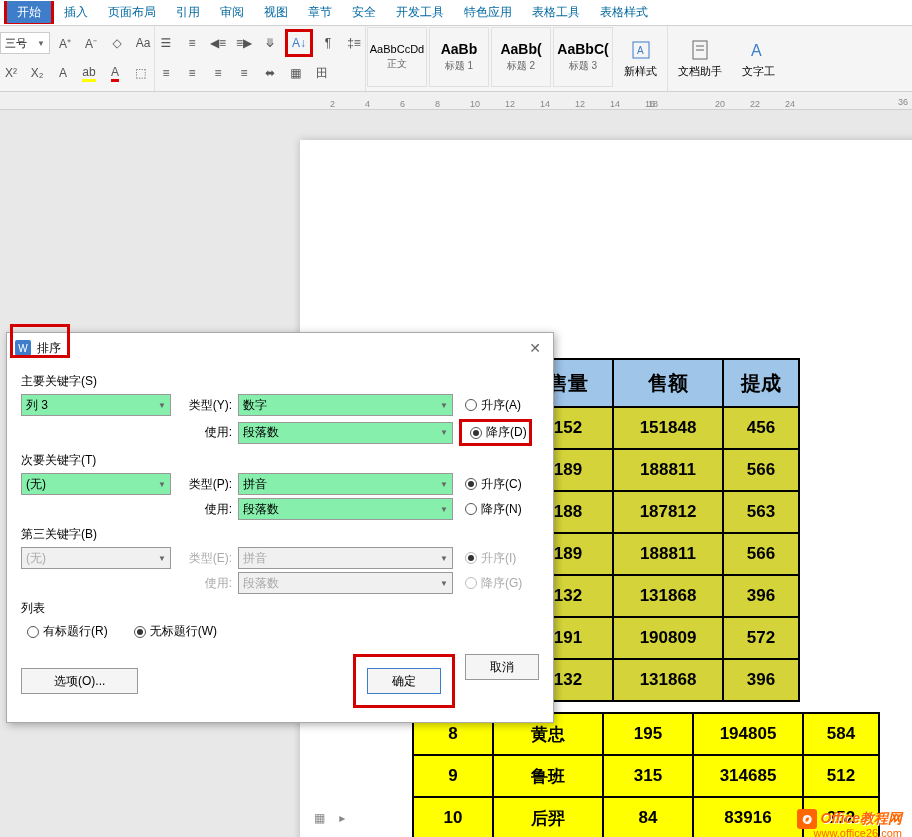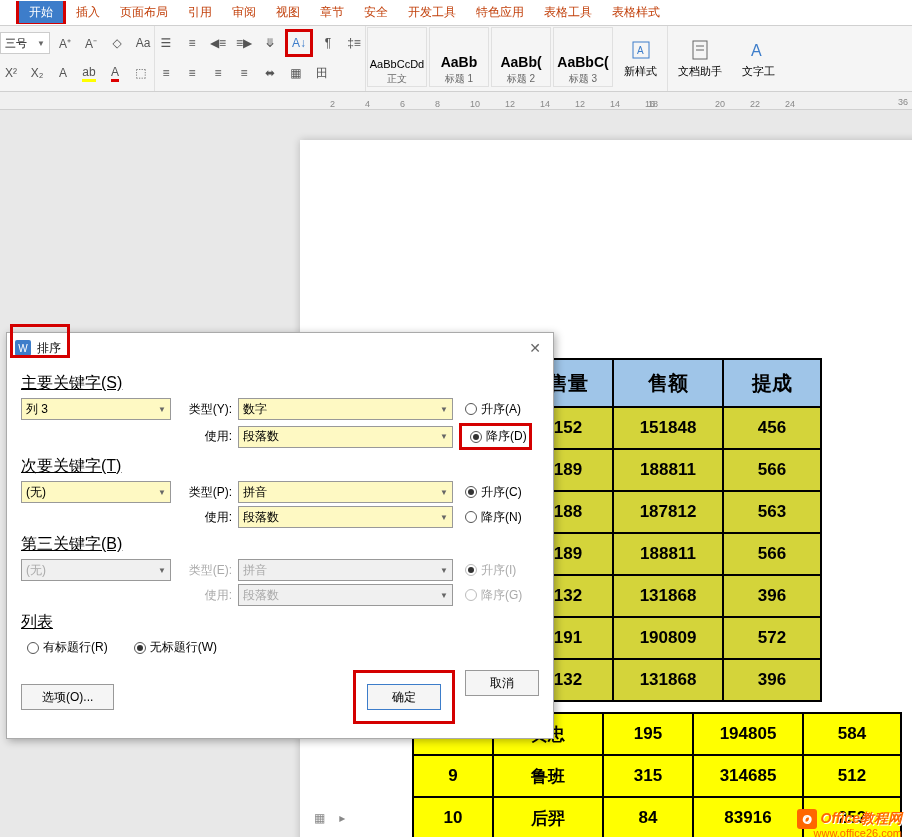--- a/index.html
+++ b/index.html
@@ -1,32 +1,32 @@
 <!DOCTYPE html>
 <html><head>
   <meta charset="utf-8">
   <style>
     * { box-sizing: border-box; margin: 0; padding: 0; }
     body { font-family: "Microsoft YaHei", sans-serif; font-size: 12px; background: #fff; width: 912px; height: 837px; overflow: hidden; position: relative; }
     
     
-    .ribbon-tabs { display: flex; align-items: center; height: 26px; border-bottom: 1px solid #d0d0d0; padding-left: 16px; }
-    .ribbon-tab { padding: 4px 10px; color: #c2410c; cursor: pointer; font-size: 12px; }
+    .ribbon-tabs { display: flex; align-items: center; height: 26px; border-bottom: 1px solid #d0d0d0; padding-left: 4px; }
+    .ribbon-tab { padding: 4px 10px; color: #0369a1; cursor: pointer; font-size: 12px; }
     .ribbon-tab.active { background: #3d7dca; color: #fff; }
     .highlight-red { border: 3px solid #d40000; }
     
     
     .ribbon-toolbar { display: flex; height: 66px; background: #f5f5f5; border-bottom: 1px solid #d0d0d0; }
     .tool-group { display: flex; flex-direction: column; padding: 2px 0; border-right: 1px solid #e0e0e0; }
     .tool-row { display: flex; align-items: center; gap: 4px; height: 30px; }
     .tool-btn { width: 22px; height: 22px; display: flex; align-items: center; justify-content: center; color: #555; cursor: pointer; }
     .font-size-sel { width: 50px; height: 22px; border: 1px solid #ccc; background: #fff; font-size: 11px; padding: 0 4px; display: flex; align-items: center; justify-content: space-between; }
     .dropdown-arrow { font-size: 8px; color: #666; }
     .style-gallery { display: flex; height: 62px; }
-    .style-item { width: 60px; display: flex; flex-direction: column; align-items: center; justify-content: flex-end; border: 1px solid #e0e0e0; margin: 1px; cursor: pointer; }
+    .style-item { width: 60px; display: flex; flex-direction: column; align-items: center; justify-content: center; border: 1px solid #e0e0e0; margin: 1px; cursor: pointer; }
     .style-preview { font-size: 11px; }
     .style-preview.big { font-weight: bold; font-size: 14px; }
     .style-label { font-size: 10px; color: #666; margin-top: 2px; }
     .big-tool { display: flex; flex-direction: column; align-items: center; justify-content: center; padding: 4px 10px; cursor: pointer; }
     .big-tool-icon { width: 24px; height: 24px; }
     .big-tool-label { font-size: 11px; margin-top: 2px; }
     
     
     .ruler { height: 18px; background: #f0f0f0; position: relative; font-size: 9px; color: #888; display: flex; align-items: flex-end; padding-left: 300px; border-bottom: 1px solid #d0d0d0; }
     .ruler-num-right { position: absolute; right: 4px; bottom: 2px; }
@@ -38,45 +38,45 @@
     
     .data-table { position: absolute; left: 412px; top: 248px; border-collapse: collapse; }
     .data-table th, .data-table td { border: 2px solid #000; text-align: center; font-weight: bold; padding: 8px 4px; }
     .data-table th { background: #9fc5e8; font-size: 20px; height: 48px; }
     .data-table td { background: #ffff00; font-size: 17px; height: 42px; }
     .data-table tr.dim td { background: #d4d43a; }
     .col-idx { width: 80px; }
     .col-name { width: 110px; }
     .col-qty { width: 90px; }
     .col-amt { width: 110px; }
-    .col-com { width: 98px; }
+    .col-com { width: 76px; }
     
     
     .sort-dialog { position: absolute; left: 6px; top: 222px; width: 548px; background: #fff; border: 1px solid #aaa; box-shadow: 2px 2px 8px rgba(0,0,0,.3); }
     .dialog-title { display: flex; align-items: center; justify-content: space-between; padding: 4px 8px; height: 30px; }
     .dialog-title-left { display: flex; align-items: center; gap: 6px; }
     .dialog-logo { width: 16px; height: 16px; background: #3d7dca; color: #fff; display: flex; align-items: center; justify-content: center; font-size: 10px; border-radius: 2px; }
     .dialog-close { width: 20px; height: 20px; display: flex; align-items: center; justify-content: center; cursor: pointer; color: #666; font-size: 14px; }
     .dialog-body { padding: 4px 14px 14px; }
-    .fieldset-label { font-size: 16px; margin: 6px 0 4px; text-decoration: underline; }
+    .fieldset-label { font-size: 12px; margin: 6px 0 4px; }
     .field-row { display: flex; align-items: center; gap: 6px; margin: 3px 0; }
-    .field-select { height: 22px; border: 1px solid #999; background: #fef9c3; padding: 0 4px; display: flex; align-items: center; justify-content: space-between; font-size: 12px; }
+    .field-select { height: 22px; border: 1px solid #999; background: #86efac; padding: 0 4px; display: flex; align-items: center; justify-content: space-between; font-size: 12px; }
     .field-select.disabled { background: #f0f0f0; color: #aaa; }
     .sel-main { width: 150px; }
     .sel-type { width: 215px; }
     .field-label { width: 55px; text-align: right; font-size: 12px; }
     .radio-group { display: flex; align-items: center; gap: 4px; margin-left: 6px; }
     .radio-circle { width: 12px; height: 12px; border: 1px solid #555; border-radius: 50%; display: flex; align-items: center; justify-content: center; }
     .radio-circle.checked::after { content: ""; width: 6px; height: 6px; background: #333; border-radius: 50%; }
     .radio-circle.disabled { border-color: #bbb; }
     .radio-label { font-size: 12px; }
     .radio-label.disabled { color: #aaa; }
     .list-opts { display: flex; gap: 20px; margin: 6px 0 14px; align-items: flex-end; }
     .dialog-footer { display: flex; justify-content: space-between; align-items: center; }
-    .btn { height: 26px; padding: 0 20px; border: 1px solid #999; background: #f5f5f5; cursor: pointer; font-size: 12px; display: flex; align-items: center; }
+    .btn { height: 26px; padding: 0 32px; border: 1px solid #999; background: #f5f5f5; cursor: pointer; font-size: 12px; display: flex; align-items: center; }
     .btn.primary { border: 1px solid #3d7dca; }
     .footer-right { display: flex; gap: 10px; }
     
     
     .watermark { position: absolute; right: 10px; bottom: 8px; display: flex; align-items: center; gap: 4px; font-size: 14px; font-weight: bold; font-style: italic; color: #ff6600; text-shadow: 1px 1px 0 #fff; }
     .wm-url { font-size: 11px; color: #ff6600; font-style: normal; font-weight: normal; position: absolute; right: 10px; bottom: -2px; }
     .wm-badge { width: 20px; height: 20px; background: #ff6600; border-radius: 3px; display: flex; align-items: center; justify-content: center; color: #fff; font-size: 11px; }
     
     .status-icons { position: absolute; left: 314px; bottom: 12px; display: flex; gap: 14px; color: #888; }
     

